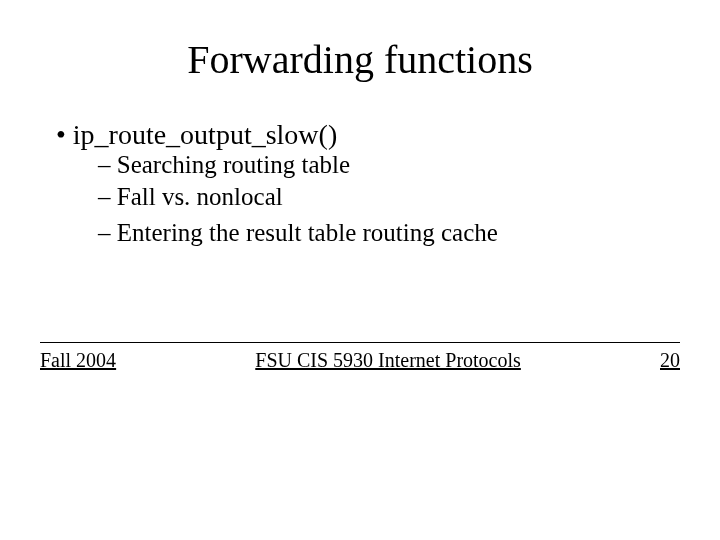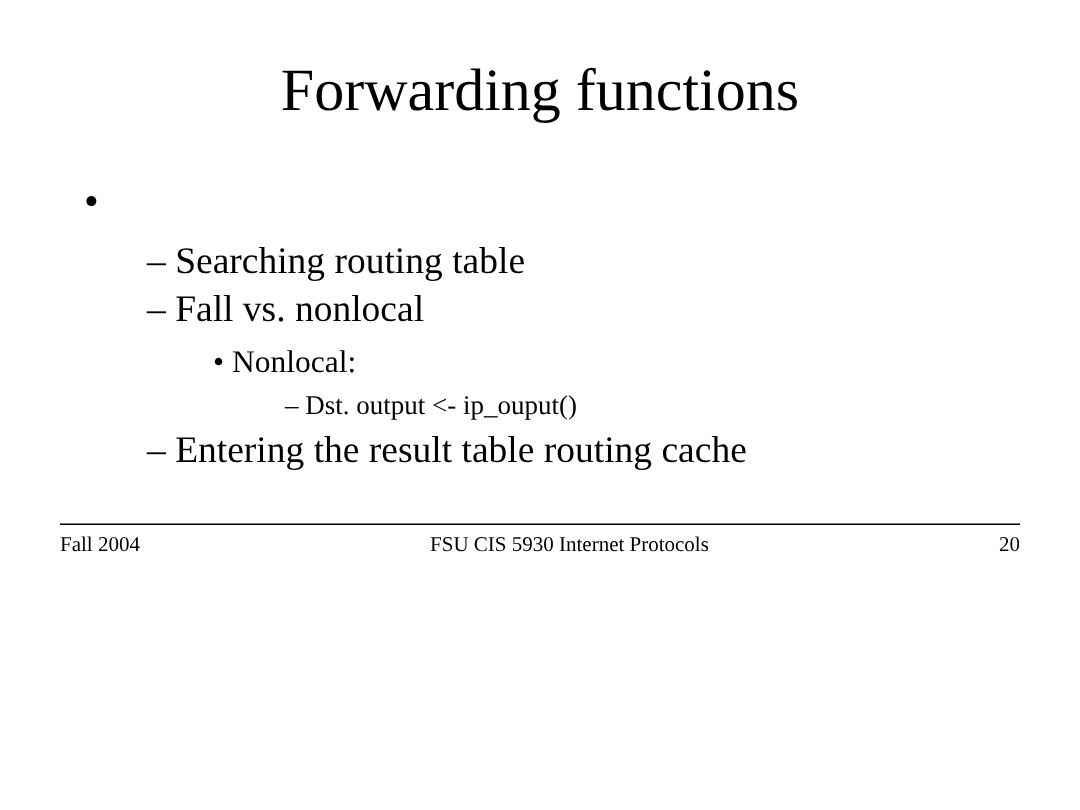--- a/index.html
+++ b/index.html
@@ -12,69 +12,63 @@
   }
   .title {
     font-size: 40px;
     text-align: center;
     margin-bottom: 36px;
     font-weight: 400;
   }
   ul { list-style: none; }
   .lvl1 > li { font-size: 28px; margin-bottom: 6px; }
   .lvl1 > li::before { content: "• "; }
-  .lvl2 { padding-left: 42px; margin-top: 10px; }
+  .lvl2 { padding-left: 42px; margin-top: 0; }
   .lvl2 > li { font-size: 25px; margin-bottom: 4px; }
   .lvl2 > li::before { content: "– "; }
   .lvl3 { padding-left: 44px; margin-top: 8px; }
   .lvl3 > li { font-size: 21px; margin-bottom: 2px; }
   .lvl3 > li::before { content: "• "; }
   .lvl4 { padding-left: 48px; margin-top: 6px; margin-bottom: 6px;}
   .lvl4 > li { font-size: 18px; }
   .lvl4 > li::before { content: "– "; }
   .footer {
     position: absolute;
     left: 0; right: 0; bottom: 28px;
     padding: 0 40px;
-    font-size: 14px;
+    font-size: 20px;
+    text-decoration: underline;
   }
   .footer-line {
     border-top: 1px solid #000;
     margin-bottom: 6px;
   }
   .footer-row {
     display: flex;
     justify-content: space-between;
     align-items: baseline;
   }
   .footer-center { flex: 1; text-align: center; }
 </style>
 </head>
 <body>
 
 <div class="slide">
   <h1 class="title">Forwarding functions</h1>
 
   <ul class="lvl1">
     <li>
+      <span>ip_route_output_slow()</span>
       <ul class="lvl2">
         <li>
           <span>Searching routing table</span>
         </li>
         <li>
           <span>Fall vs. nonlocal</span>
           <ul class="lvl3">
-            <li>
-              <span>Nonlocal:</span>
-              <ul class="lvl4">
-                <li>
-                  <span>Dst. output &lt;- ip_ouput()</span>
-                </li>
-              </ul>
-            </li>
           </ul>
         </li>
         <li>
           <span>Entering the result table routing cache</span>
         </li>
       </ul>
     </li>
   </ul>
 
   <div class="footer">

